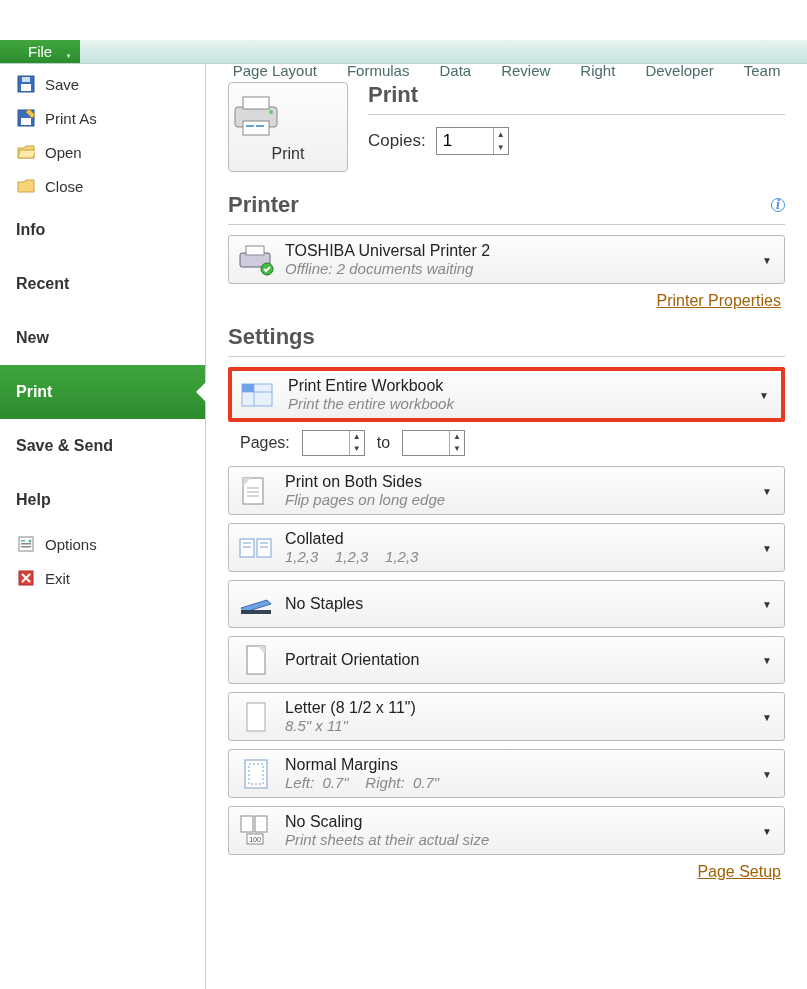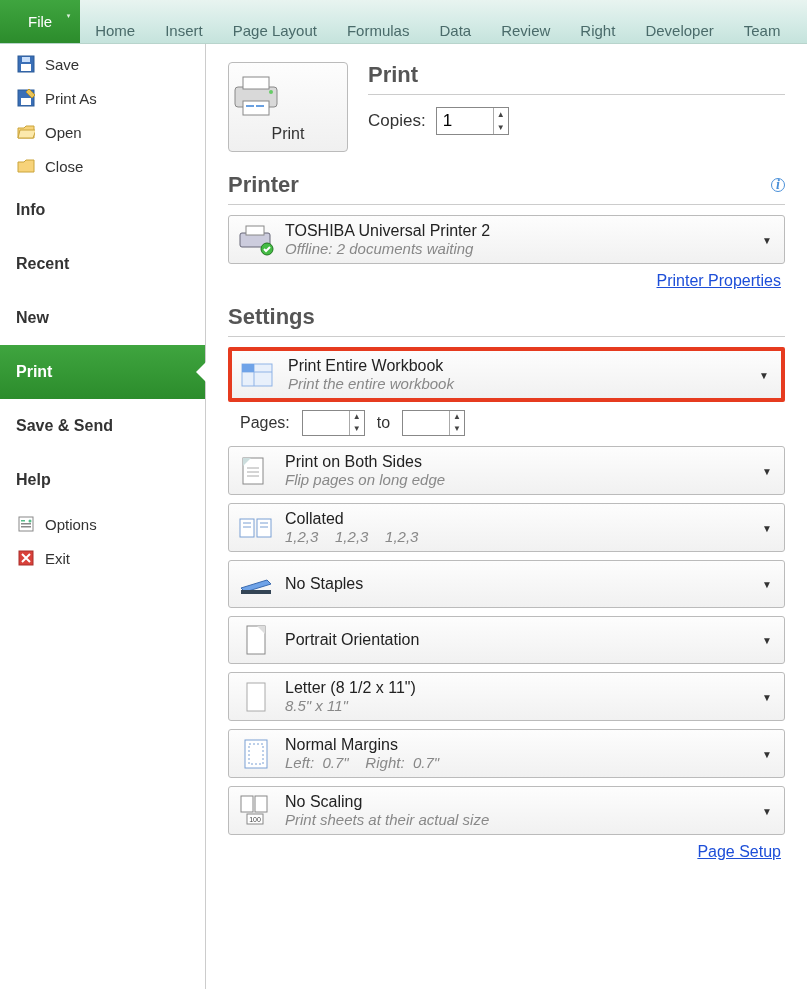--- a/index.html
+++ b/index.html
@@ -8,23 +8,24 @@
     font-size: 14px;
     color: #333;
     background: #fff;
     width: 807px;
     height: 989px;
     overflow: hidden;
   }
   
   .ribbon {
     display: flex;
-    height: 44px;
+    height: 24px;
     background: linear-gradient(#e8f4f0, #d6ece7 50%, #c5e3dc);
     border-bottom: 1px solid #b8d4cc;
+    margin-top: 40px;
   }
   .ribbon .file-tab {
     background: linear-gradient(#3fa53f, #2c8c2c);
     color: #fff;
     font-size: 15px;
     padding: 6px 28px;
     display: flex;
     align-items: center;
     position: relative;
   }
@@ -162,21 +163,21 @@
     margin-bottom: 8px;
   }
   .dd .chev {
     position: absolute; right: 12px; top: 50%; transform: translateY(-50%);
     font-size: 10px; color: #333;
   }
   .dd .texts .t1 { font-size: 16px; color: #222; }
   .dd .texts .t2 { font-size: 15px; color: #888; font-style: italic; }
   .dd .icon { width: 38px; height: 34px; display:flex; align-items:center; justify-content:center; }
   .dd.highlight { border: 4px solid #e63b1f; border-radius: 2px; }
-  .link { color: #1d4ed8; text-decoration: underline; font-size: 16px; cursor: pointer; text-align: right; }
+  .link { color: #a16207; text-decoration: underline; font-size: 16px; cursor: pointer; text-align: right; }
   .right-link { text-align: right; margin: 2px 4px 14px 0; }
   .pages-row { display:flex; align-items:center; gap:12px; margin: 6px 0 10px 12px; font-size:16px;}
   
   svg { display:block; }
 </style>
 </head>
 <body>
 
 <div class="ribbon">
   <div class="file-tab">

